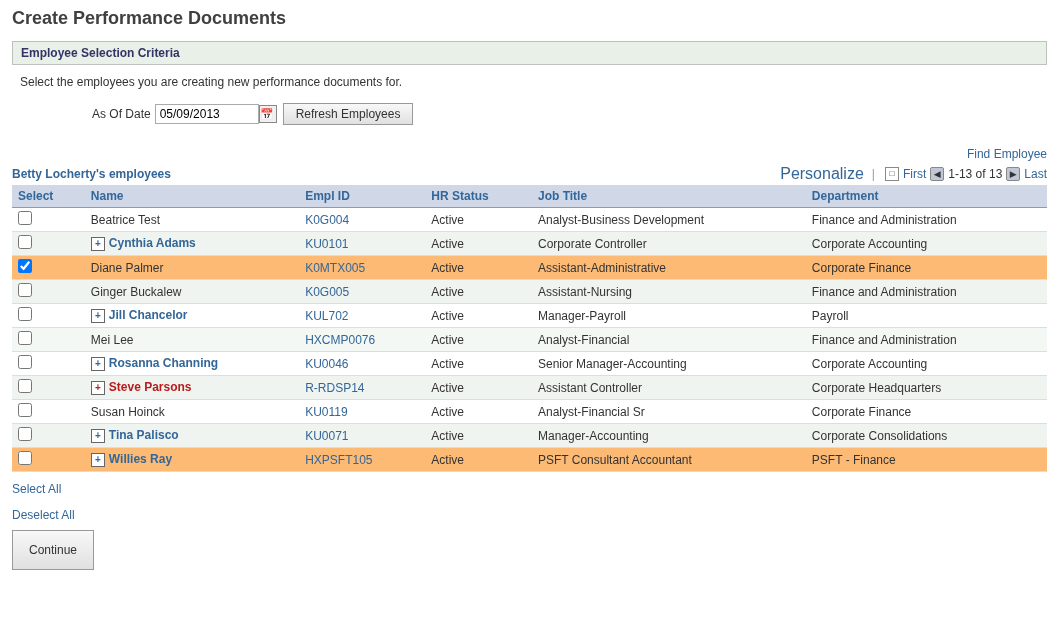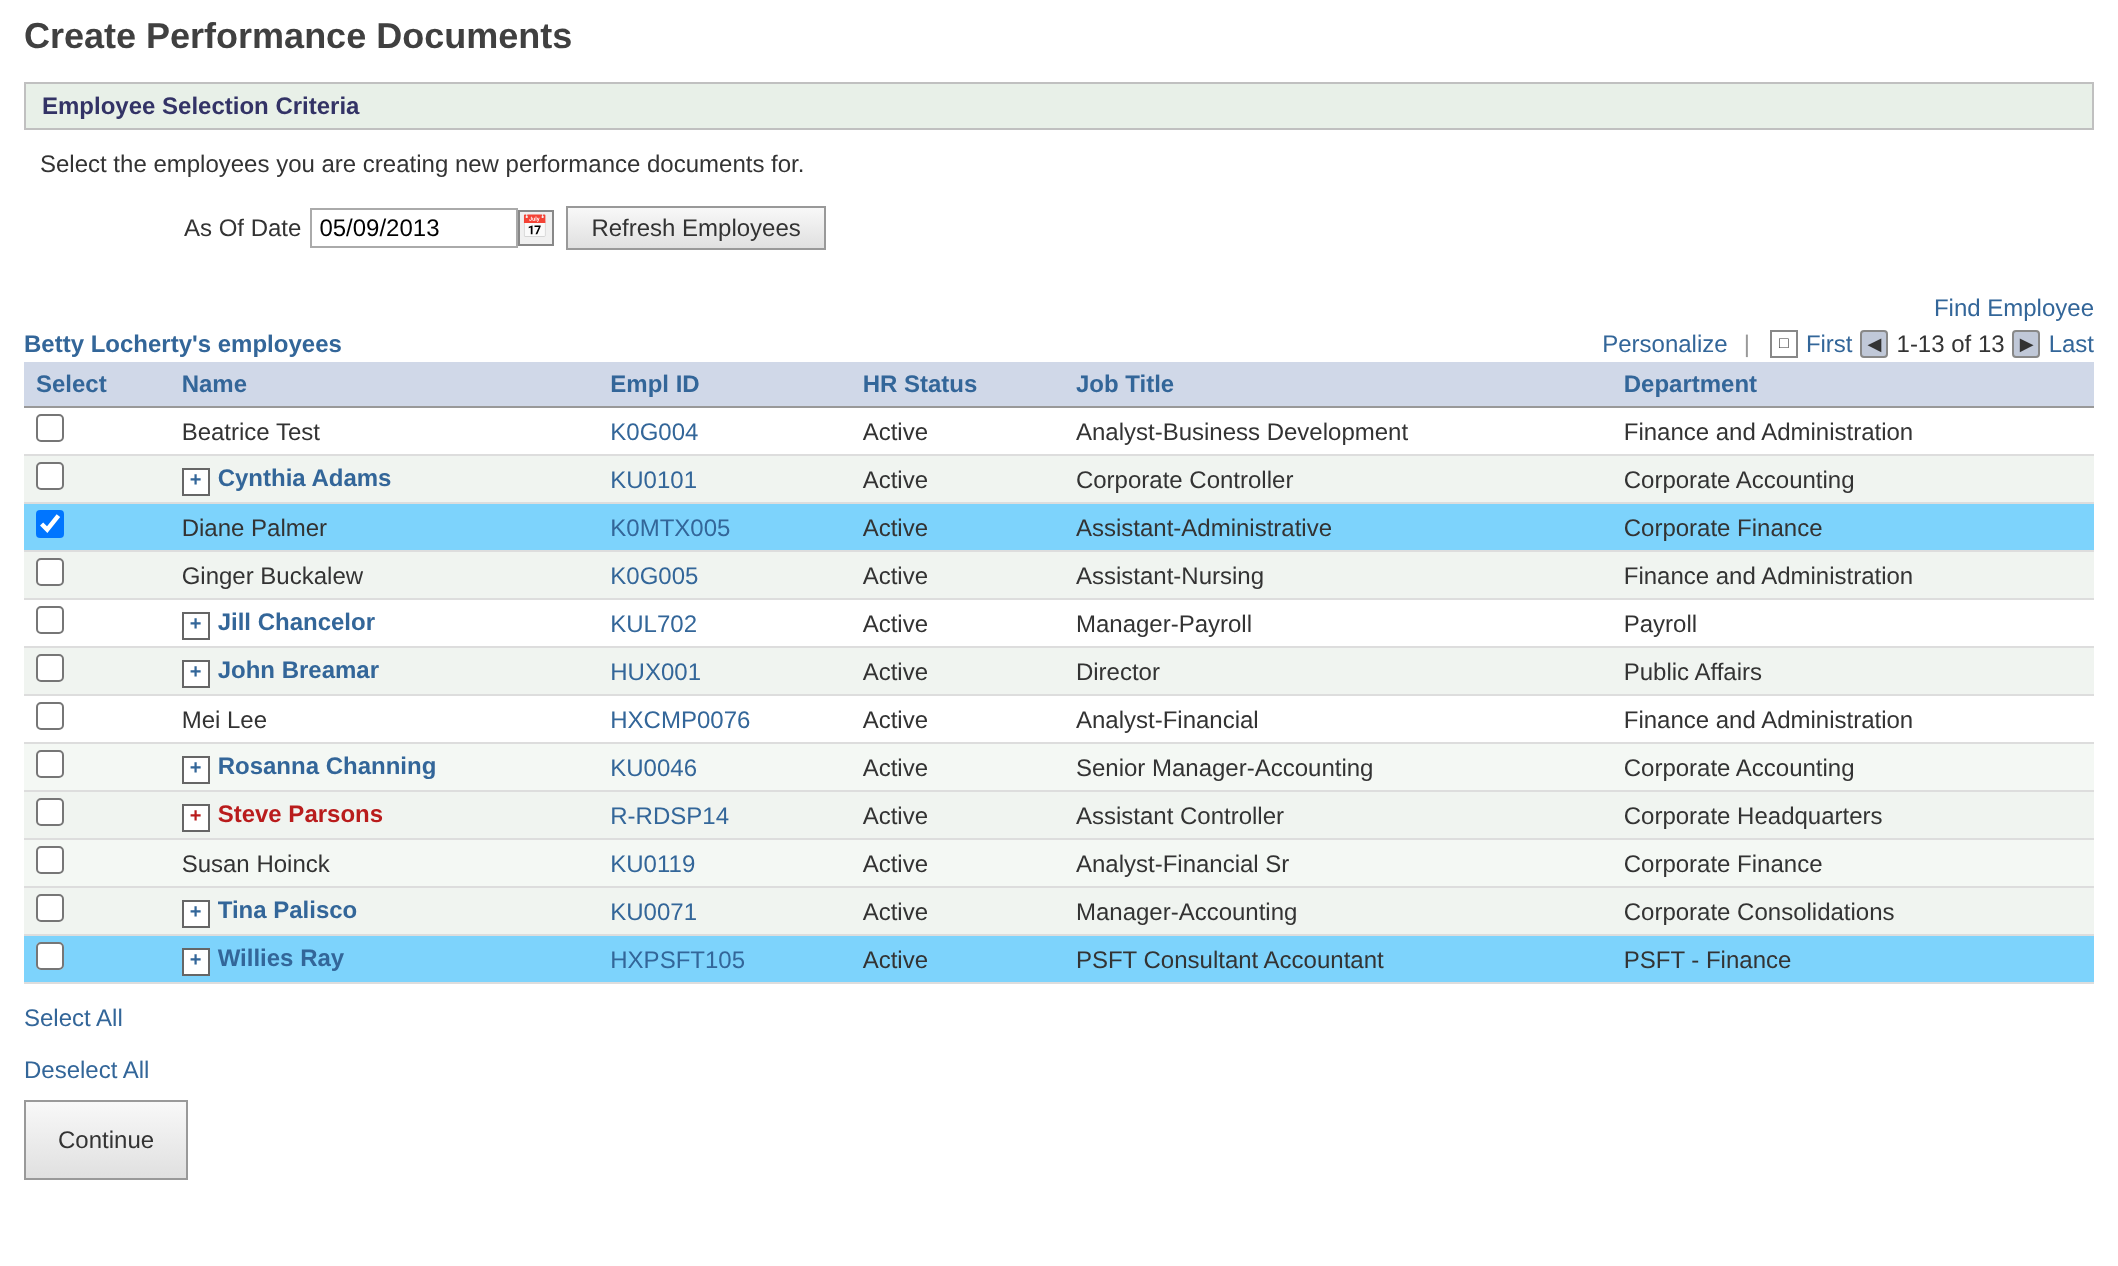--- a/index.html
+++ b/index.html
@@ -14,28 +14,28 @@
     .calendar-icon { display: inline-block; width: 18px; height: 18px; border: 1px solid #888; background: #f0f0f0; cursor: pointer; text-align: center; line-height: 16px; font-size: 11px; margin-right: 6px; }
     .refresh-btn { background: linear-gradient(to bottom, #f8f8f8, #e0e0e0); border: 1px solid #999; padding: 3px 12px; cursor: pointer; font-size: 12px; color: #333; }
     .find-employee-link { text-align: right; margin-bottom: 4px; margin-top: 22px; }
     .find-employee-link a { color: #336699; text-decoration: none; font-size: 12px; }
     .table-header-row { display: flex; align-items: center; justify-content: space-between; margin-bottom: 2px; }
     .table-title { color: #336699; font-size: 12px; font-weight: bold; }
     .table-nav { display: flex; align-items: center; gap: 4px; font-size: 12px; }
     .table-nav a { color: #336699; text-decoration: none; }
     .table-nav .nav-text { color: #333; }
     .nav-separator { color: #999; margin: 0 4px; }
-    .personalize-link { color: #336699; text-decoration: none; font-size: 12px; }
+    .personalize-link { color: #336699; text-decoration: none; font-size: 16px; }
     .expand-icon { display: inline-block; width: 14px; height: 14px; border: 1px solid #666; background: #fff; text-align: center; line-height: 12px; font-size: 10px; cursor: pointer; margin-right: 4px; font-weight: bold; }
     table { width: 100%; border-collapse: collapse; font-size: 12px; }
     thead tr { background: #d0d8e8; }
     thead th { padding: 4px 6px; text-align: left; font-weight: bold; color: #336699; border-bottom: 1px solid #999; white-space: nowrap; }
     tbody tr { background: #fff; }
     tbody tr:nth-child(even) { background: #f4f8f4; }
-    tbody tr.selected-row { background: #7dd3fc; }
+    tbody tr.selected-row { background: #fdba74; }
     tbody tr.alt-row { background: #f0f4f0; }
     tbody td { padding: 3px 6px; border-bottom: 1px solid #ddd; vertical-align: middle; }
     td.name-cell { color: #336699; font-weight: bold; }
     td.name-cell.plain { color: #333; font-weight: normal; }
     td.empl-id { color: #336699; }
     .checkbox-cell input[type="checkbox"] { width: 14px; height: 14px; }
     .bottom-links { display: flex; gap: 12px; margin: 10px 0 8px 0; flex-direction: column; }
     .bottom-links a { color: #336699; text-decoration: none; font-size: 12px; }
     .continue-btn { background: linear-gradient(to bottom, #f8f8f8, #e0e0e0); border: 1px solid #999; padding: 12px 16px; cursor: pointer; font-size: 12px; color: #333; }
     .nav-arrow { display: inline-block; width: 14px; height: 14px; background: #c0c8d8; border: 1px solid #888; text-align: center; line-height: 12px; font-size: 9px; cursor: pointer; border-radius: 2px; }
@@ -120,28 +120,20 @@
           <td>Finance and Administration</td>
         </tr>
         <tr>
           <td class="checkbox-cell"><input type="checkbox" style=""></td>
           <td class="name-cell" style="color: rgb(51, 102, 153);"><span class="expand-icon">+</span><span>Jill Chancelor</span></td>
           <td class="empl-id">KUL702</td>
           <td>Active</td>
           <td>Manager-Payroll</td>
           <td>Payroll</td>
         </tr>
-        <tr class="alt-row">
-          <td class="checkbox-cell"><input type="checkbox" style=""></td>
-          <td class="name-cell" style="color: rgb(51, 102, 153);"><span class="expand-icon">+</span><span>John Breamar</span></td>
-          <td class="empl-id">HUX001</td>
-          <td>Active</td>
-          <td>Director</td>
-          <td>Public Affairs</td>
-        </tr>
         <tr>
           <td class="checkbox-cell"><input type="checkbox" style=""></td>
           <td class="name-cell plain"><span>Mei Lee</span></td>
           <td class="empl-id">HXCMP0076</td>
           <td>Active</td>
           <td>Analyst-Financial</td>
           <td>Finance and Administration</td>
         </tr>
         <tr>
           <td class="checkbox-cell"><input type="checkbox" style=""></td>

